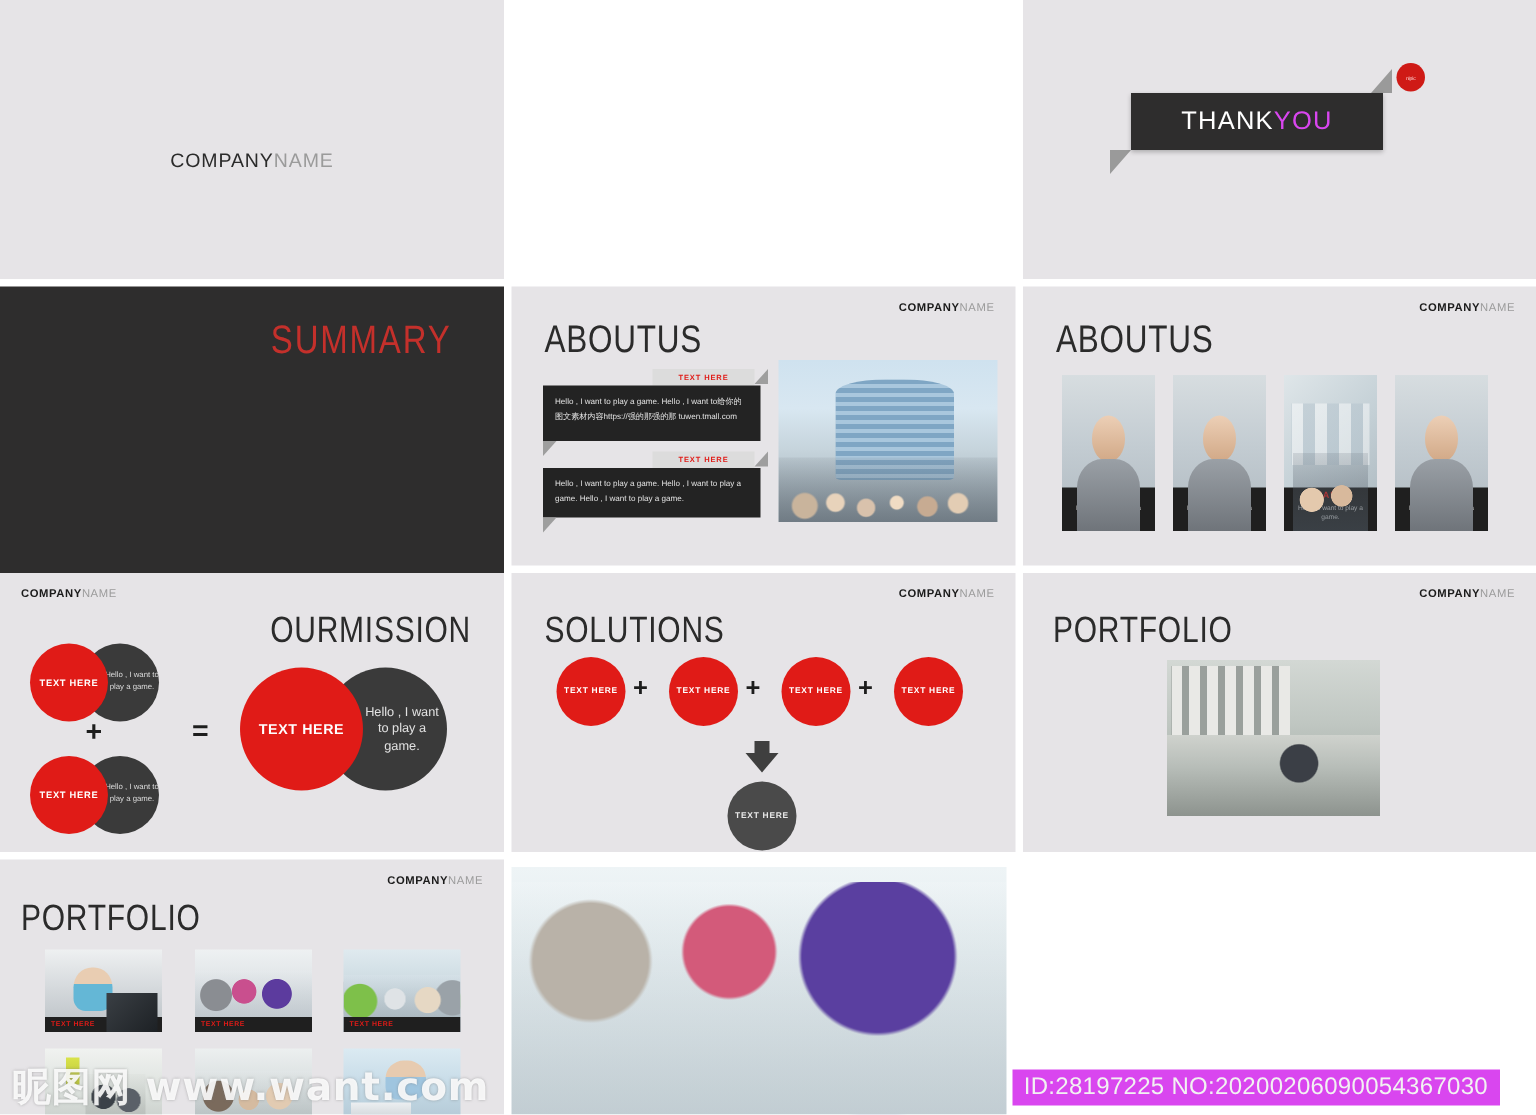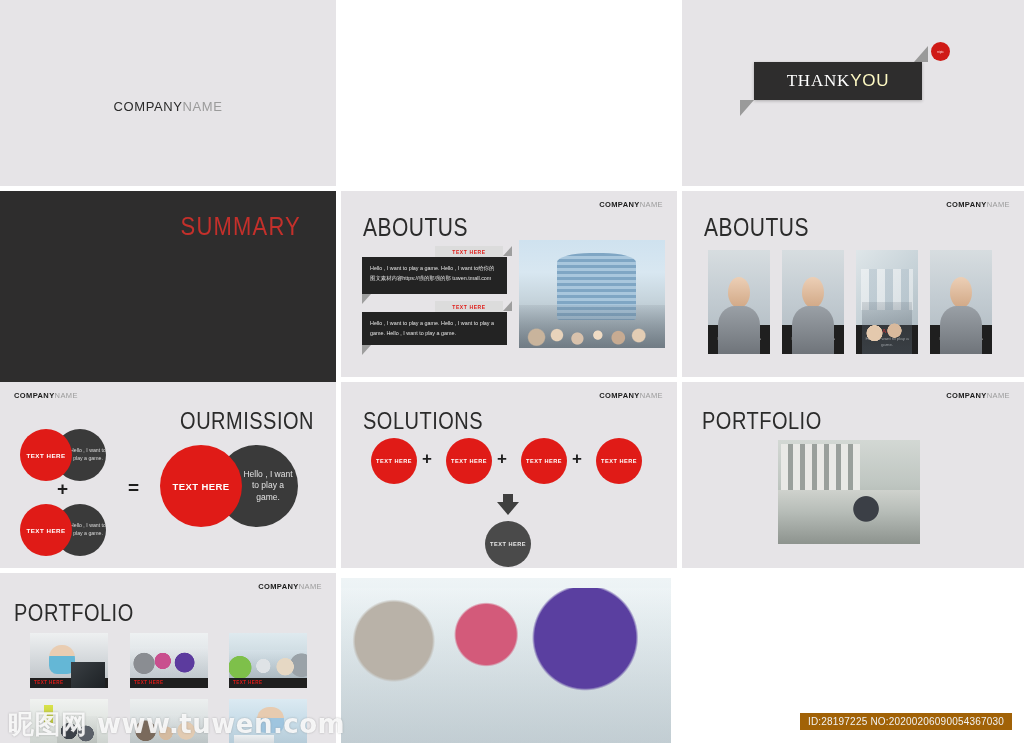--- a/index.html
+++ b/index.html
@@ -82,22 +82,22 @@
   .qa-row .a { color: #111; }
 
   
   .ribbon {
     position: absolute; left: 72px; top: 62px;
     width: 168px; height: 38px; background: #2e2d2d;
     display: flex; align-items: center; justify-content: center;
     box-shadow: 0 1px 3px rgba(0,0,0,.25);
   }
   .ribbon-text { font-size: 17px; letter-spacing: .8px; white-space: nowrap; font-weight: 300; }
-  .ribbon-text .w { color: #ffffff; font-family: Liberation Serif, serif; }
-  .ribbon-text .g { color: #fef9c3; }
+  .ribbon-text .w { color: #ffffff; }
+  .ribbon-text .g { color: #d946ef; }
   .fold-tr {
     position: absolute; left: 232px; top: 46px;
     width: 0; height: 0;
     border-left: 14px solid transparent;
     border-bottom: 16px solid #9a9a9a;
   }
   .fold-bl {
     position: absolute; left: 58px; top: 100px;
     width: 0; height: 0;
     border-right: 14px solid transparent;
@@ -374,23 +374,23 @@
 
   
   #wm-nipic {
     position: absolute; left: 8px; top: 707px;
     font-size: 26px; font-weight: 700; color: rgba(255,255,255,.88);
     letter-spacing: .5px; white-space: nowrap; z-index: 50;
     text-shadow: 0 0 2px rgba(120,120,120,.55);
     font-family: "DejaVu Sans", sans-serif;
   }
   #wm-id {
-    position: absolute; right: 12px; top: 713px;
-    background: #a16207; color: #f2f2f2;
-    font-size: 10px; padding: 3px 8px; letter-spacing: .2px;
+    position: absolute; right: 24px; top: 713px;
+    background: #d946ef; color: #f2f2f2;
+    font-size: 16px; padding: 3px 8px; letter-spacing: .2px;
     white-space: nowrap; z-index: 50;
   }
 </style>
 </head>
 <body>
 
 <div id="grid">
 
   <div class="slide" style="left:0;top:0;width:336px;height:186px;">
     <div class="cover-company">
@@ -605,16 +605,16 @@
     <div class="fcard photo ph-laptop" style="left:229px;top:126px;width:78px;height:55px;">
       
       
     </div>
   </div>
 
   <div class="slide photo ph-students" style="left:341px;top:578px;width:330px;height:165px;"></div>
 
   <div class="slide blank" style="left:676px;top:578px;width:348px;height:165px;"></div>
 
-  <div id="wm-nipic">昵图网 www.tuwen.com</div>
+  <div id="wm-nipic">昵图网 www.want.com</div>
   <div id="wm-id">ID:28197225 NO:20200206090054367030</div>
 
 </div>
 
 </body></html>

